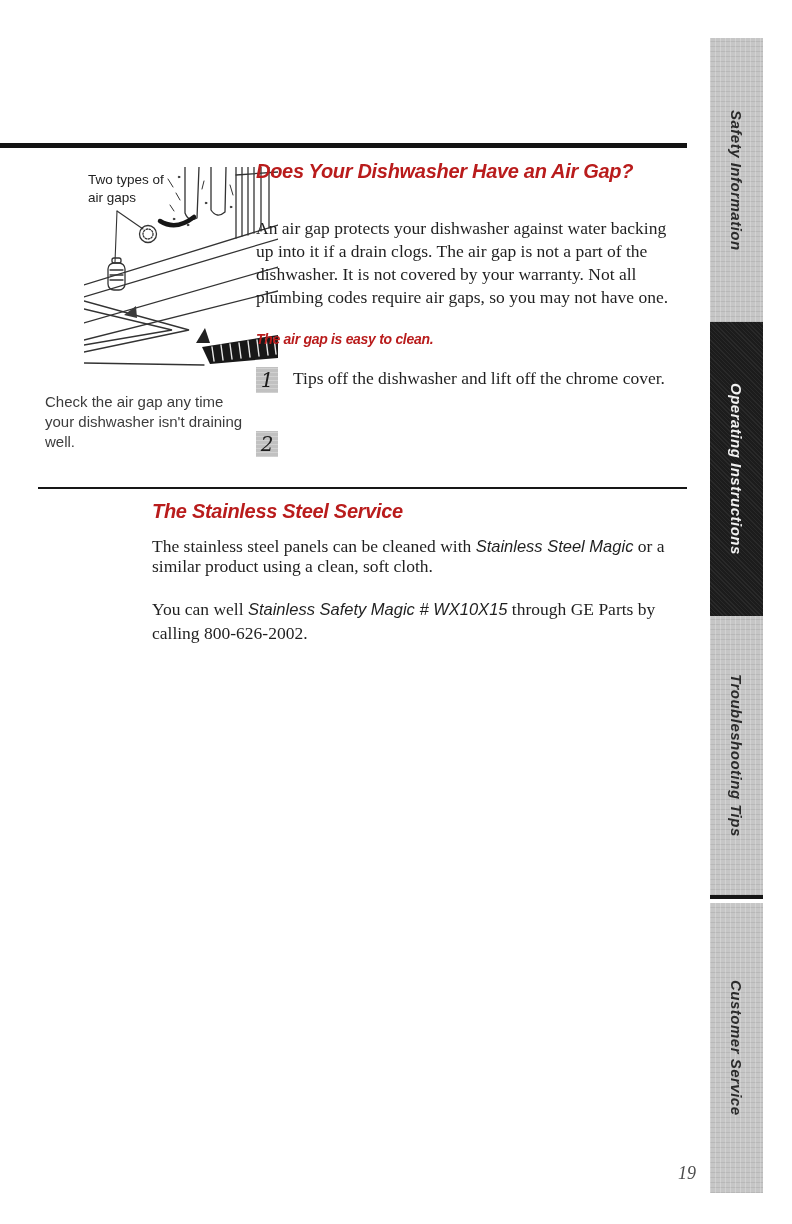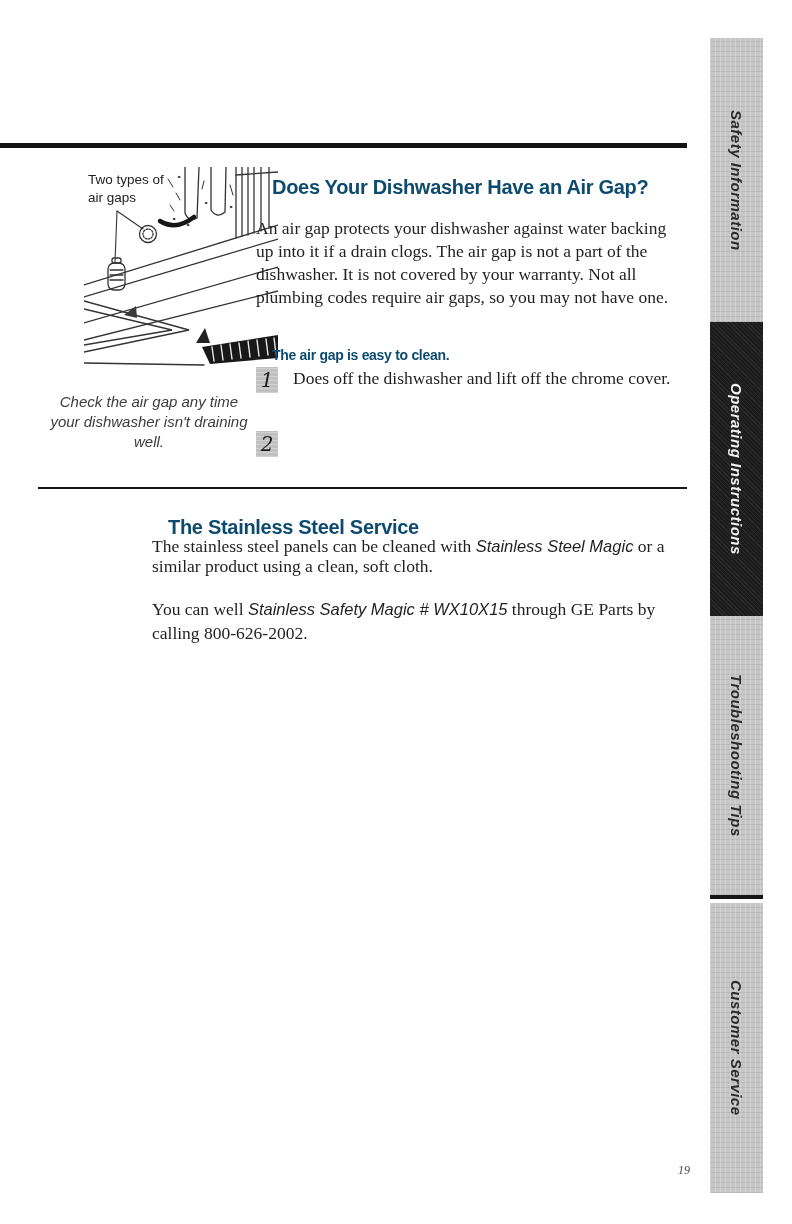--- a/index.html
+++ b/index.html
@@ -31,28 +31,28 @@
   #tab-safety{top:38px;height:284px;}
   #tab-operating{top:322px;height:294px;}
   #tab-trouble{top:616px;height:279px;border-bottom:4px solid #161616;}
   #tab-customer{top:903px;height:290px;}
 
   
   .illus{position:absolute;left:44px;top:167px;width:194px;height:204px;margin-left:40px;}
   .illus svg{display:block;}
   .illus-caption{
     position:absolute;left:45px;top:377px;width:208px;
-    font-family:"Liberation Sans",sans-serif;font-style:italic;
-    font-size:15px;line-height:20px;color:#3c3c3c;text-align:center;
+    font-family:"Liberation Sans",sans-serif;
+    font-size:15px;line-height:20px;color:#3c3c3c;
   }
 
   
   .h-main{
     position:absolute;font-family:"Liberation Sans",sans-serif;
-    font-weight:bold;color:#0c4a6e;letter-spacing:-0.3px;margin:16px;
+    font-weight:bold;font-style:italic;color:#b91c1c;letter-spacing:-0.3px;margin:0;
   }
   #h-airgap{left:256px;top:160px;font-size:20px;}
   #h-clean{left:256px;top:331px;font-size:14px;}
   #h-stainless{left:152px;top:500px;font-size:20px;}
 
   .body-text{
     position:absolute;margin:0;color:#1f1f1f;
     font-size:17.5px;line-height:23px;
   }
   #p-airgap{left:256px;top:197px;width:430px;margin-top:20px;}
@@ -69,21 +69,21 @@
     display:flex;align-items:center;justify-content:center;
     font-family:"DejaVu Serif",serif;font-style:italic;font-size:20px;color:#1c1c1c;
   }
   .step-text{width:392px;color:#1f1f1f;font-size:17.5px;line-height:23px;}
 
   .prod{font-family:"Liberation Sans",sans-serif;font-style:italic;font-size:16.5px;}
 
   .page-num{
     position:absolute;left:678px;top:1163px;
     font-family:"Liberation Serif",serif;font-style:italic;
-    font-size:12px;color:#4c4c4c;
+    font-size:18px;color:#4c4c4c;
   }
 </style>
 </head>
 <body>
 
 <div class="top-rule"></div>
 <div class="mid-rule"></div>
 
 <div class="tab tab-gray" id="tab-safety">
   <span>Safety Information</span>
@@ -190,21 +190,21 @@
 </div>
 
 <p class="illus-caption">Check the air gap any time your dishwasher isn't draining well.</p>
 
 <h1 class="h-main" id="h-airgap">Does Your Dishwasher Have an Air Gap?</h1>
 <p class="body-text" id="p-airgap">An air gap protects your dishwasher against water backing up into it if a drain clogs. The air gap is not a part of the dishwasher. It is not covered by your warranty. Not all plumbing codes require air gaps, so you may not have one.</p>
 <h2 class="h-main" id="h-clean">The air gap is easy to clean.</h2>
 
 <div class="step" id="step-1">
   <div class="step-num">1</div>
-  <div class="step-text">Does off the dishwasher and lift off the chrome cover.</div>
+  <div class="step-text">Tips off the dishwasher and lift off the chrome cover.</div>
 </div>
 <div class="step" id="step-2">
   <div class="step-num">2</div>
 </div>
 
 <h2 class="h-main" id="h-stainless">The Stainless Steel Service</h2>
 <p class="body-text" id="p-stain1"><span>The stainless steel panels can be cleaned with </span><span class="prod">Stainless Steel Magic</span><span> or a similar product using a clean, soft cloth.</span></p>
 <p class="body-text" id="p-stain2"><span>You can well </span><span class="prod">Stainless Safety Magic # WX10X15</span><span> through GE Parts by calling 800-626-2002.</span></p>
 
 <div class="page-num">19</div>

